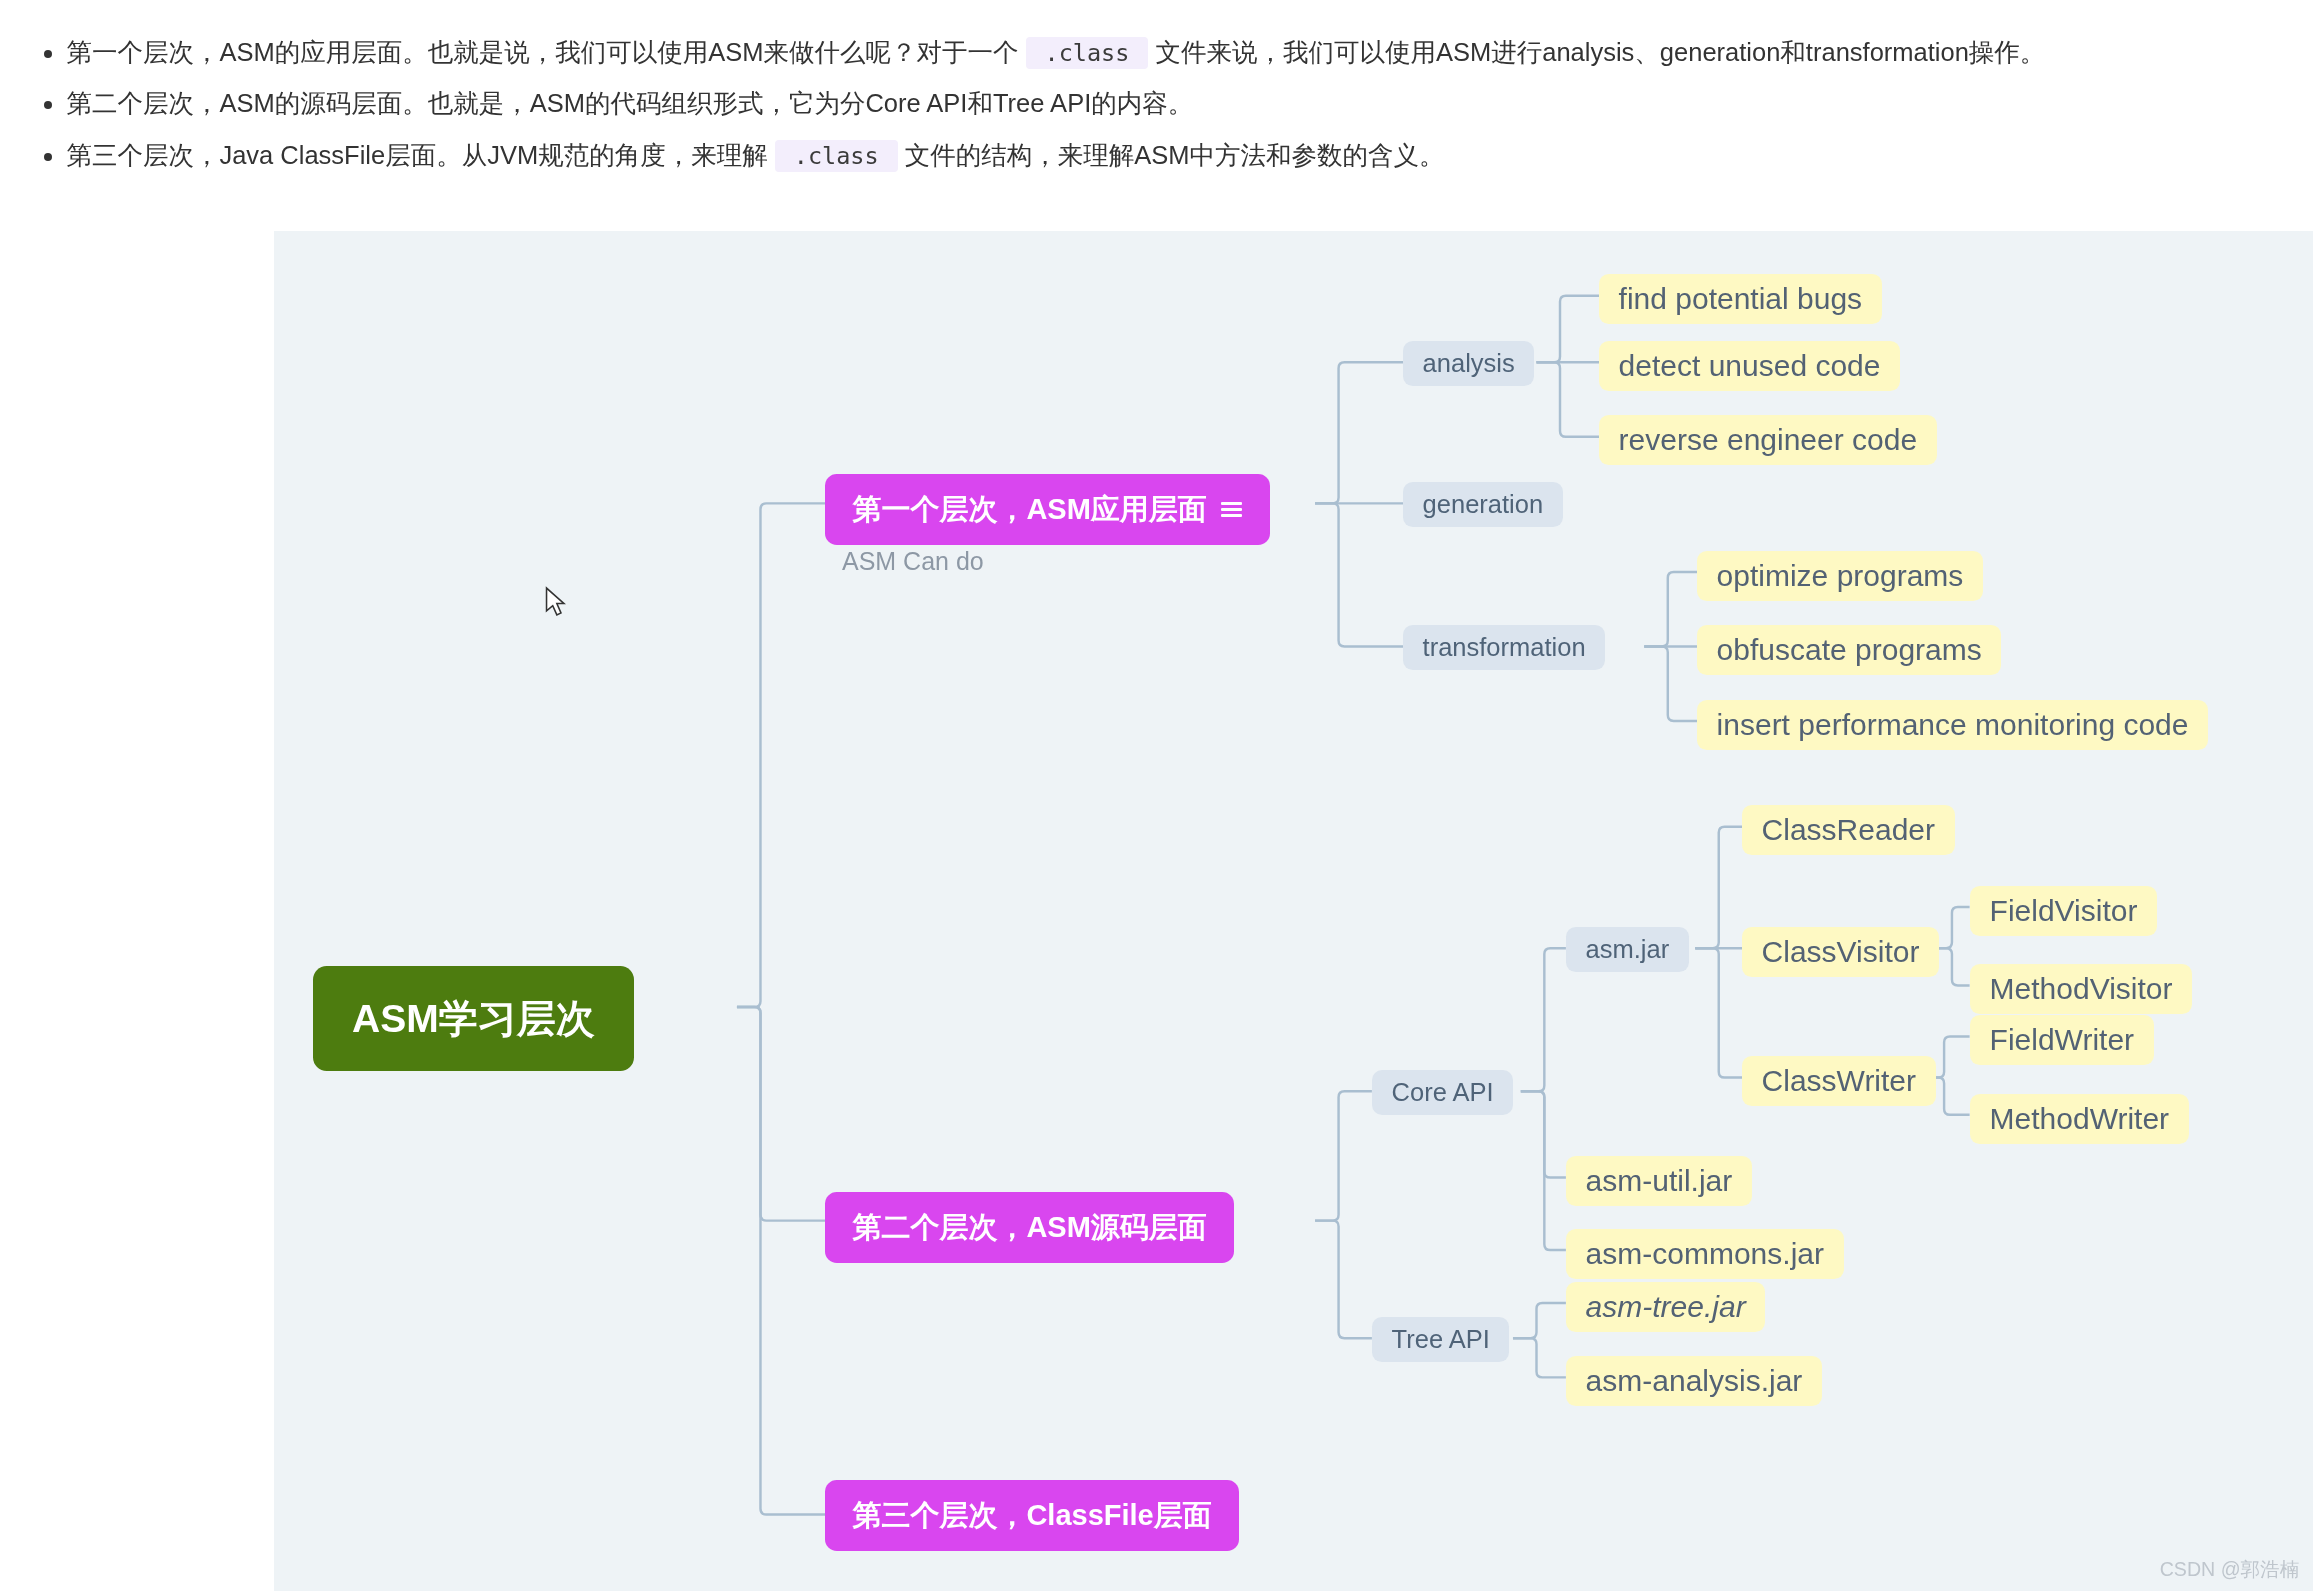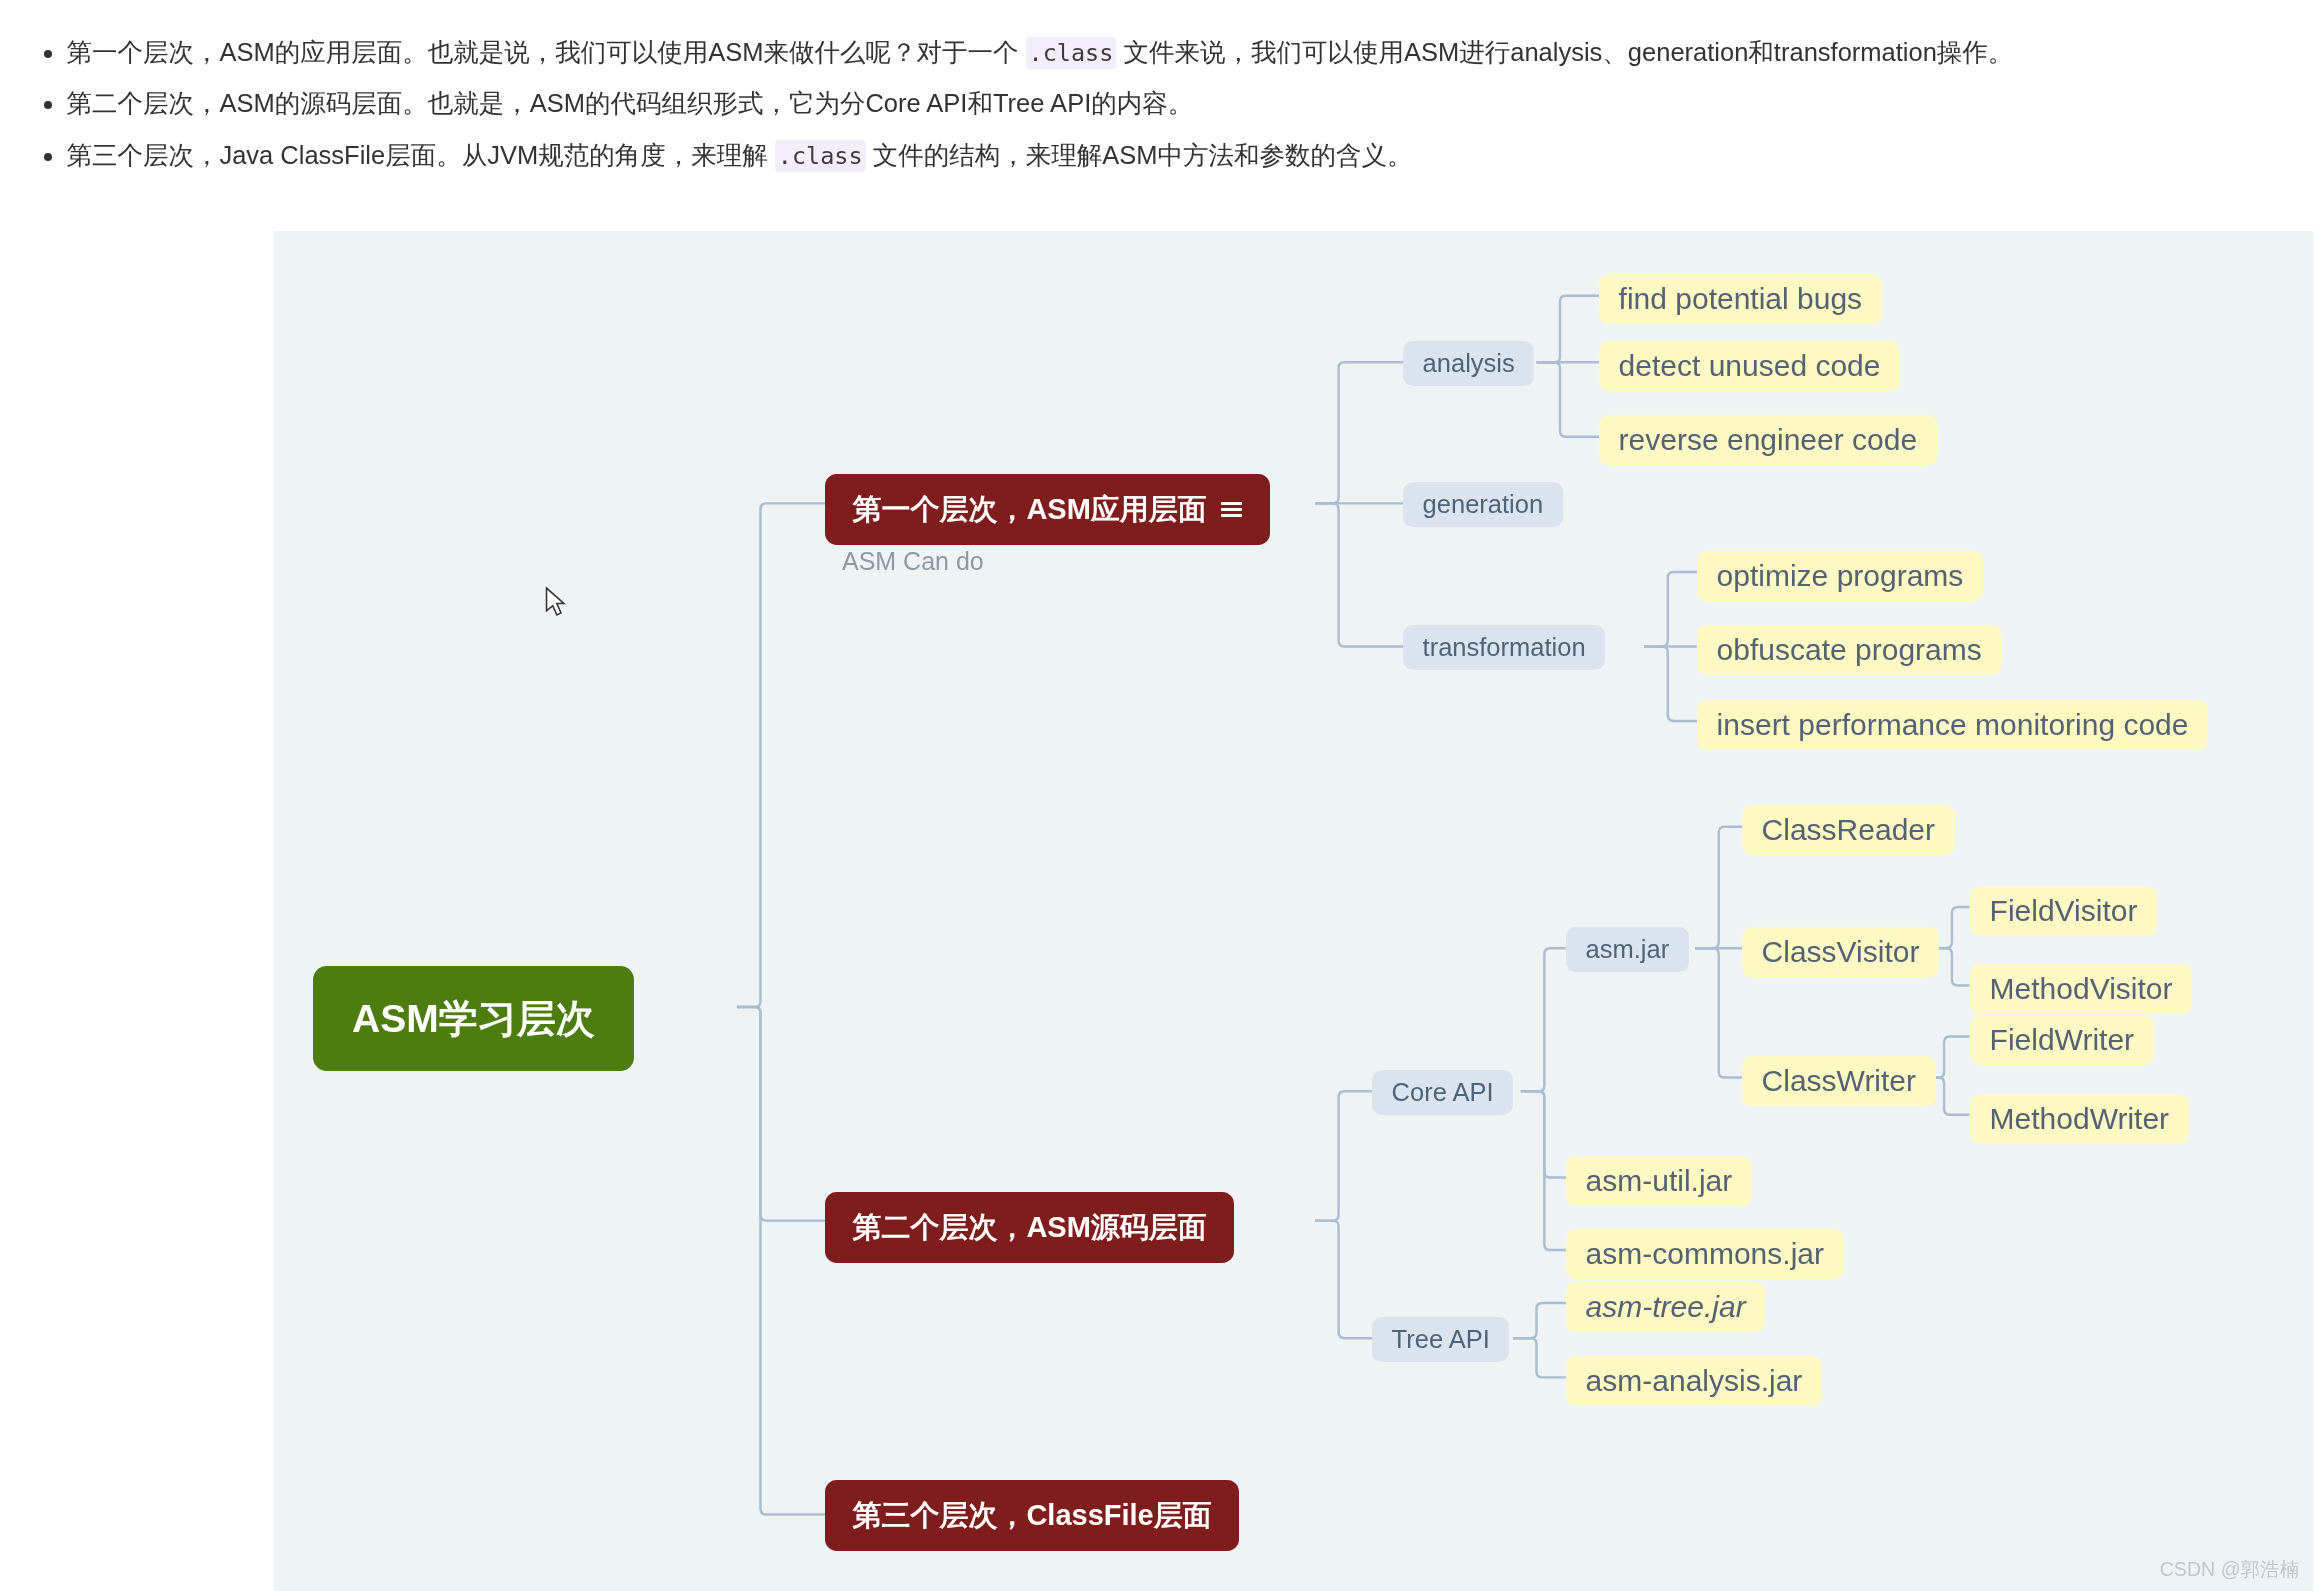--- a/index.html
+++ b/index.html
@@ -14,21 +14,21 @@
     padding: 17.6px 27.4px;
     font-size: 25.5px;
     color: #333;
     line-height: 1.7;
   }
   .intro ul { margin: 13.7px 0 0 39px; }
   .intro li { margin: 7.8px 0; }
   code.kw {
     background: #f3eefc;
     color: #3b3b3b;
-    padding: 2px 3px;
+    padding: 2px 19px;
     border-radius: 3.9px;
     font-family: Menlo, Consolas, monospace;
     font-size: 23.5px;
   }
   .canvas {
     position: absolute;
     left: 274px;
     top: 231px;
     width: 2039px;
     height: 1360px;
@@ -44,21 +44,21 @@
   .root {
     background: #4d7c0f;
     color: #fff;
     font-weight: 700;
     font-size: 39px;
     padding: 25.5px 39px;
     border-radius: 13.7px;
     text-align: right;
   }
   .major {
-    background: #7f1d1d;
+    background: #d946ef;
     color: #fff;
     font-weight: 600;
     font-size: 29px;
     padding: 15.7px 27.4px;
     border-radius: 11.8px;
     display: flex;
     align-items: center;
     gap: 13.7px;
   }
   .note-icon { display:inline-flex; flex-direction:column; gap:2.9px; }

